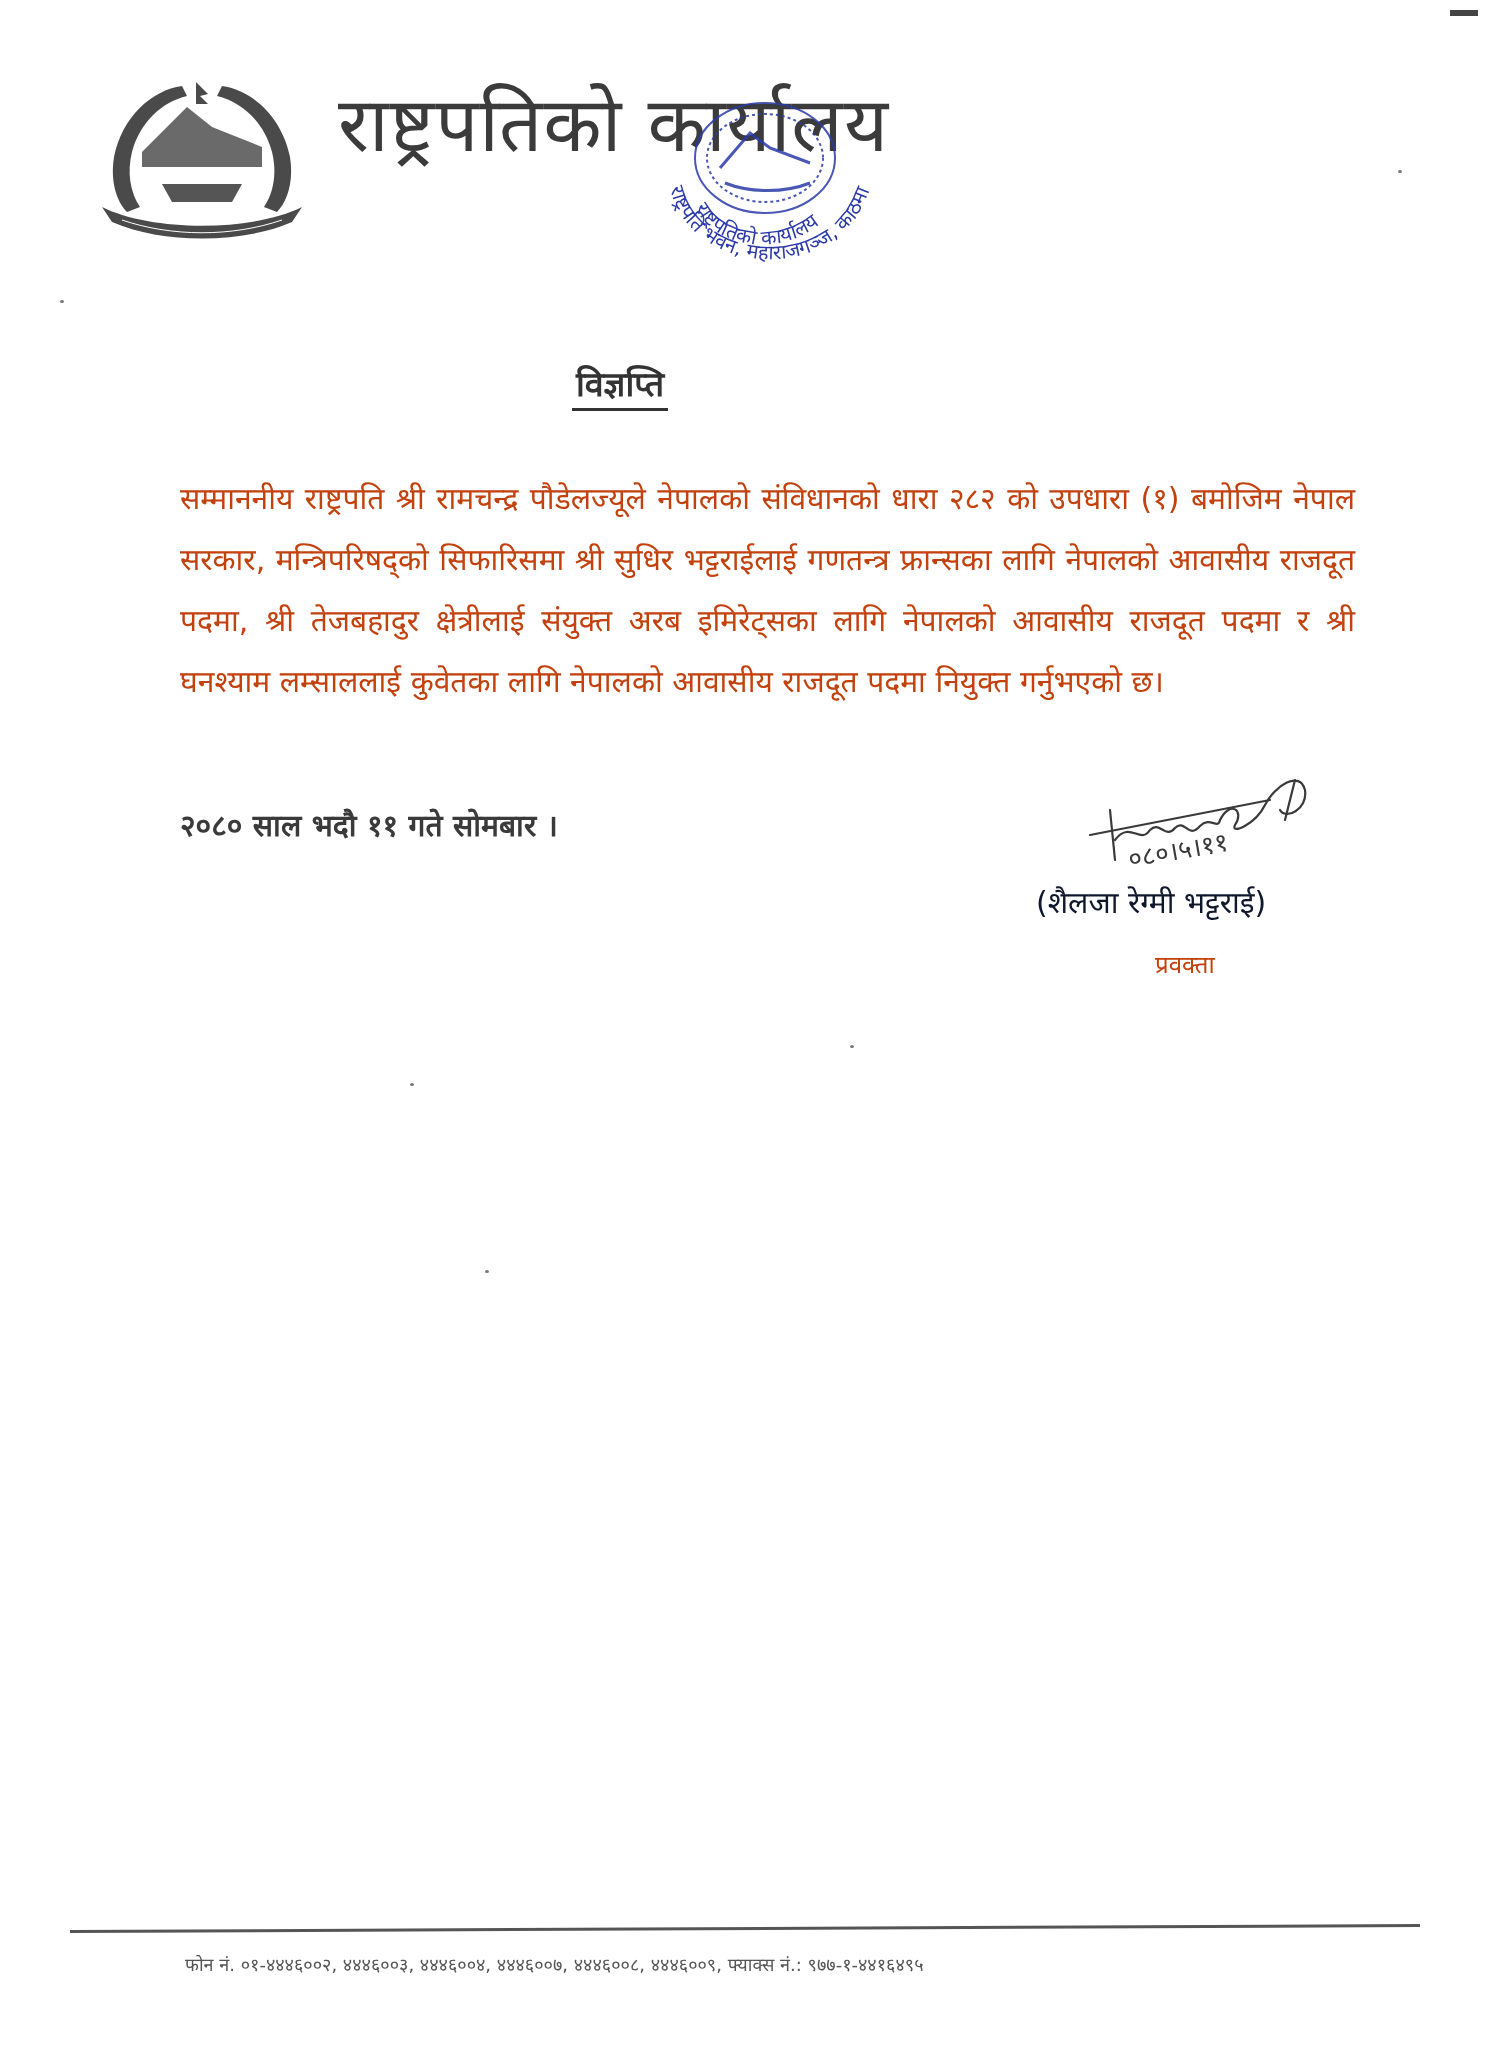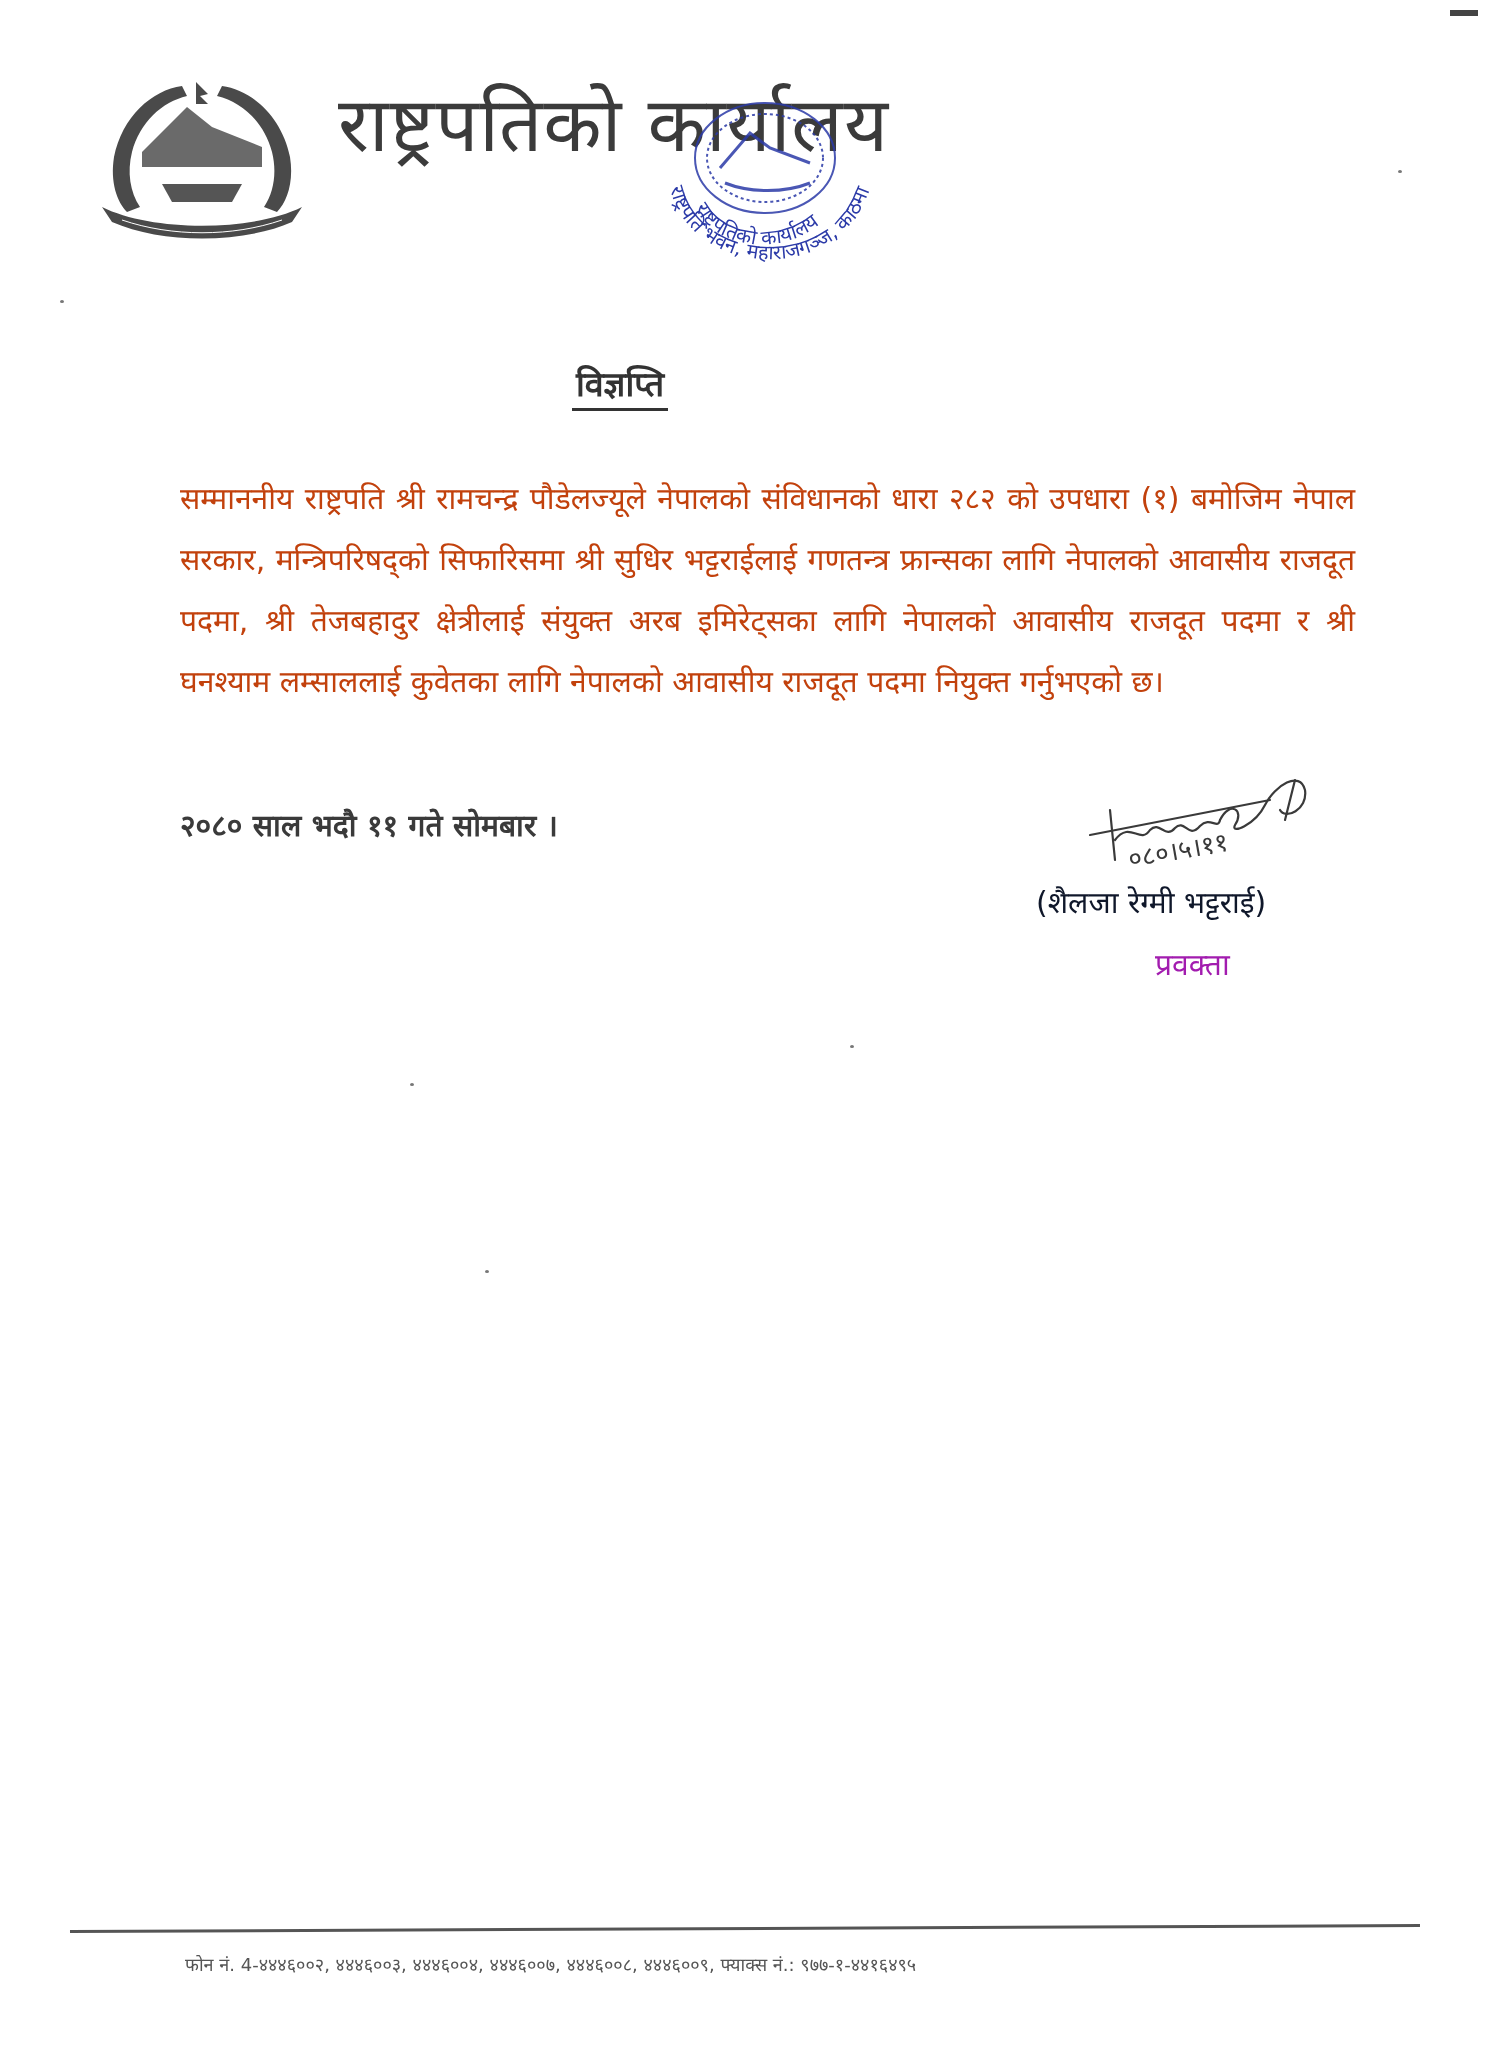--- a/index.html
+++ b/index.html
@@ -11,21 +11,21 @@
   .emblem { left: 92px; top: 72px; width: 220px; height: 170px; }
   .title { left: 338px; top: 70px; font-size: 76px; line-height: 110px; color: #3b3b3b; letter-spacing: 1px; white-space: nowrap; }
   .seal { left: 640px; top: 98px; width: 250px; height: 190px; }
   .address { left: 1015px; top: 180px; font-size: 24px; line-height: 44px; color: #444; }
   .heading { left: 0; width: 1240px; top: 360px; text-align: center; font-size: 34px; font-weight: bold; color: #333; }
   .heading span { border-bottom: 3px solid #333; padding: 0 4px 4px; }
   .body-text { left: 180px; top: 468px; width: 1175px; font-size: 30px; line-height: 61px; color: #c2410c; text-align: justify; text-align-last: left; }
   .date { left: 180px; top: 796px; font-size: 30px; line-height: 60px; color: #3a3a3a; font-weight: bold; }
   .sig { left: 1070px; top: 760px; width: 270px; height: 120px; }
   .signer { left: 1036px; top: 878px; font-size: 30px; line-height: 50px; color: #0f172a; white-space: nowrap; }
-  .role { left: 1155px; top: 940px; font-size: 30px; line-height: 50px; color: #a21caf; }
+  .role { left: 1155px; top: 940px; font-size: 24px; line-height: 50px; color: #c2410c; }
   .footer-rule { left: 70px; top: 1930px; width: 1350px; height: 0; border-top: 3px solid #555; transform: rotate(-0.25deg); transform-origin: left; }
   .footer-text { left: 185px; top: 1950px; font-size: 18px; line-height: 30px; color: #555; white-space: nowrap; }
   .corner-mark { left: 1450px; top: 10px; width: 28px; height: 6px; background: #444; }
   .speck { background: #777; border-radius: 50%; width: 4px; height: 3px; }
 </style>
 </head>
 <body>
 
 <div class="abs corner-mark"></div>
 
@@ -93,19 +93,19 @@
       <path d="M225 20 L215 60"></path>
     </g>
     <text x="60" y="108" font-family="DejaVu Sans, sans-serif" font-size="26" fill="#3a3a3a" transform="rotate(-10 60 108)">०८०।५।११</text>
   </svg>
 </div>
 
 <div class="abs signer">(शैलजा रेग्मी भट्टराई)</div>
 <div class="abs role">प्रवक्ता</div>
 
 <div class="abs footer-rule"></div>
-<div class="abs footer-text">फोन नं. 4-४४४६००२, ४४४६००३, ४४४६००४, ४४४६००७, ४४४६००८, ४४४६००९, फ्याक्स नं.: ९७७-१-४४१६४९५</div>
+<div class="abs footer-text">फोन नं. ०१-४४४६००२, ४४४६००३, ४४४६००४, ४४४६००७, ४४४६००८, ४४४६००९, फ्याक्स नं.: ९७७-१-४४१६४९५</div>
 
 <div class="abs speck" style="left:60px;top:300px;"></div>
 <div class="abs speck" style="left:1398px;top:170px;"></div>
 <div class="abs speck" style="left:850px;top:1045px;"></div>
 <div class="abs speck" style="left:485px;top:1270px;"></div>
 <div class="abs speck" style="left:410px;top:1083px;"></div>
 
 </body></html>

